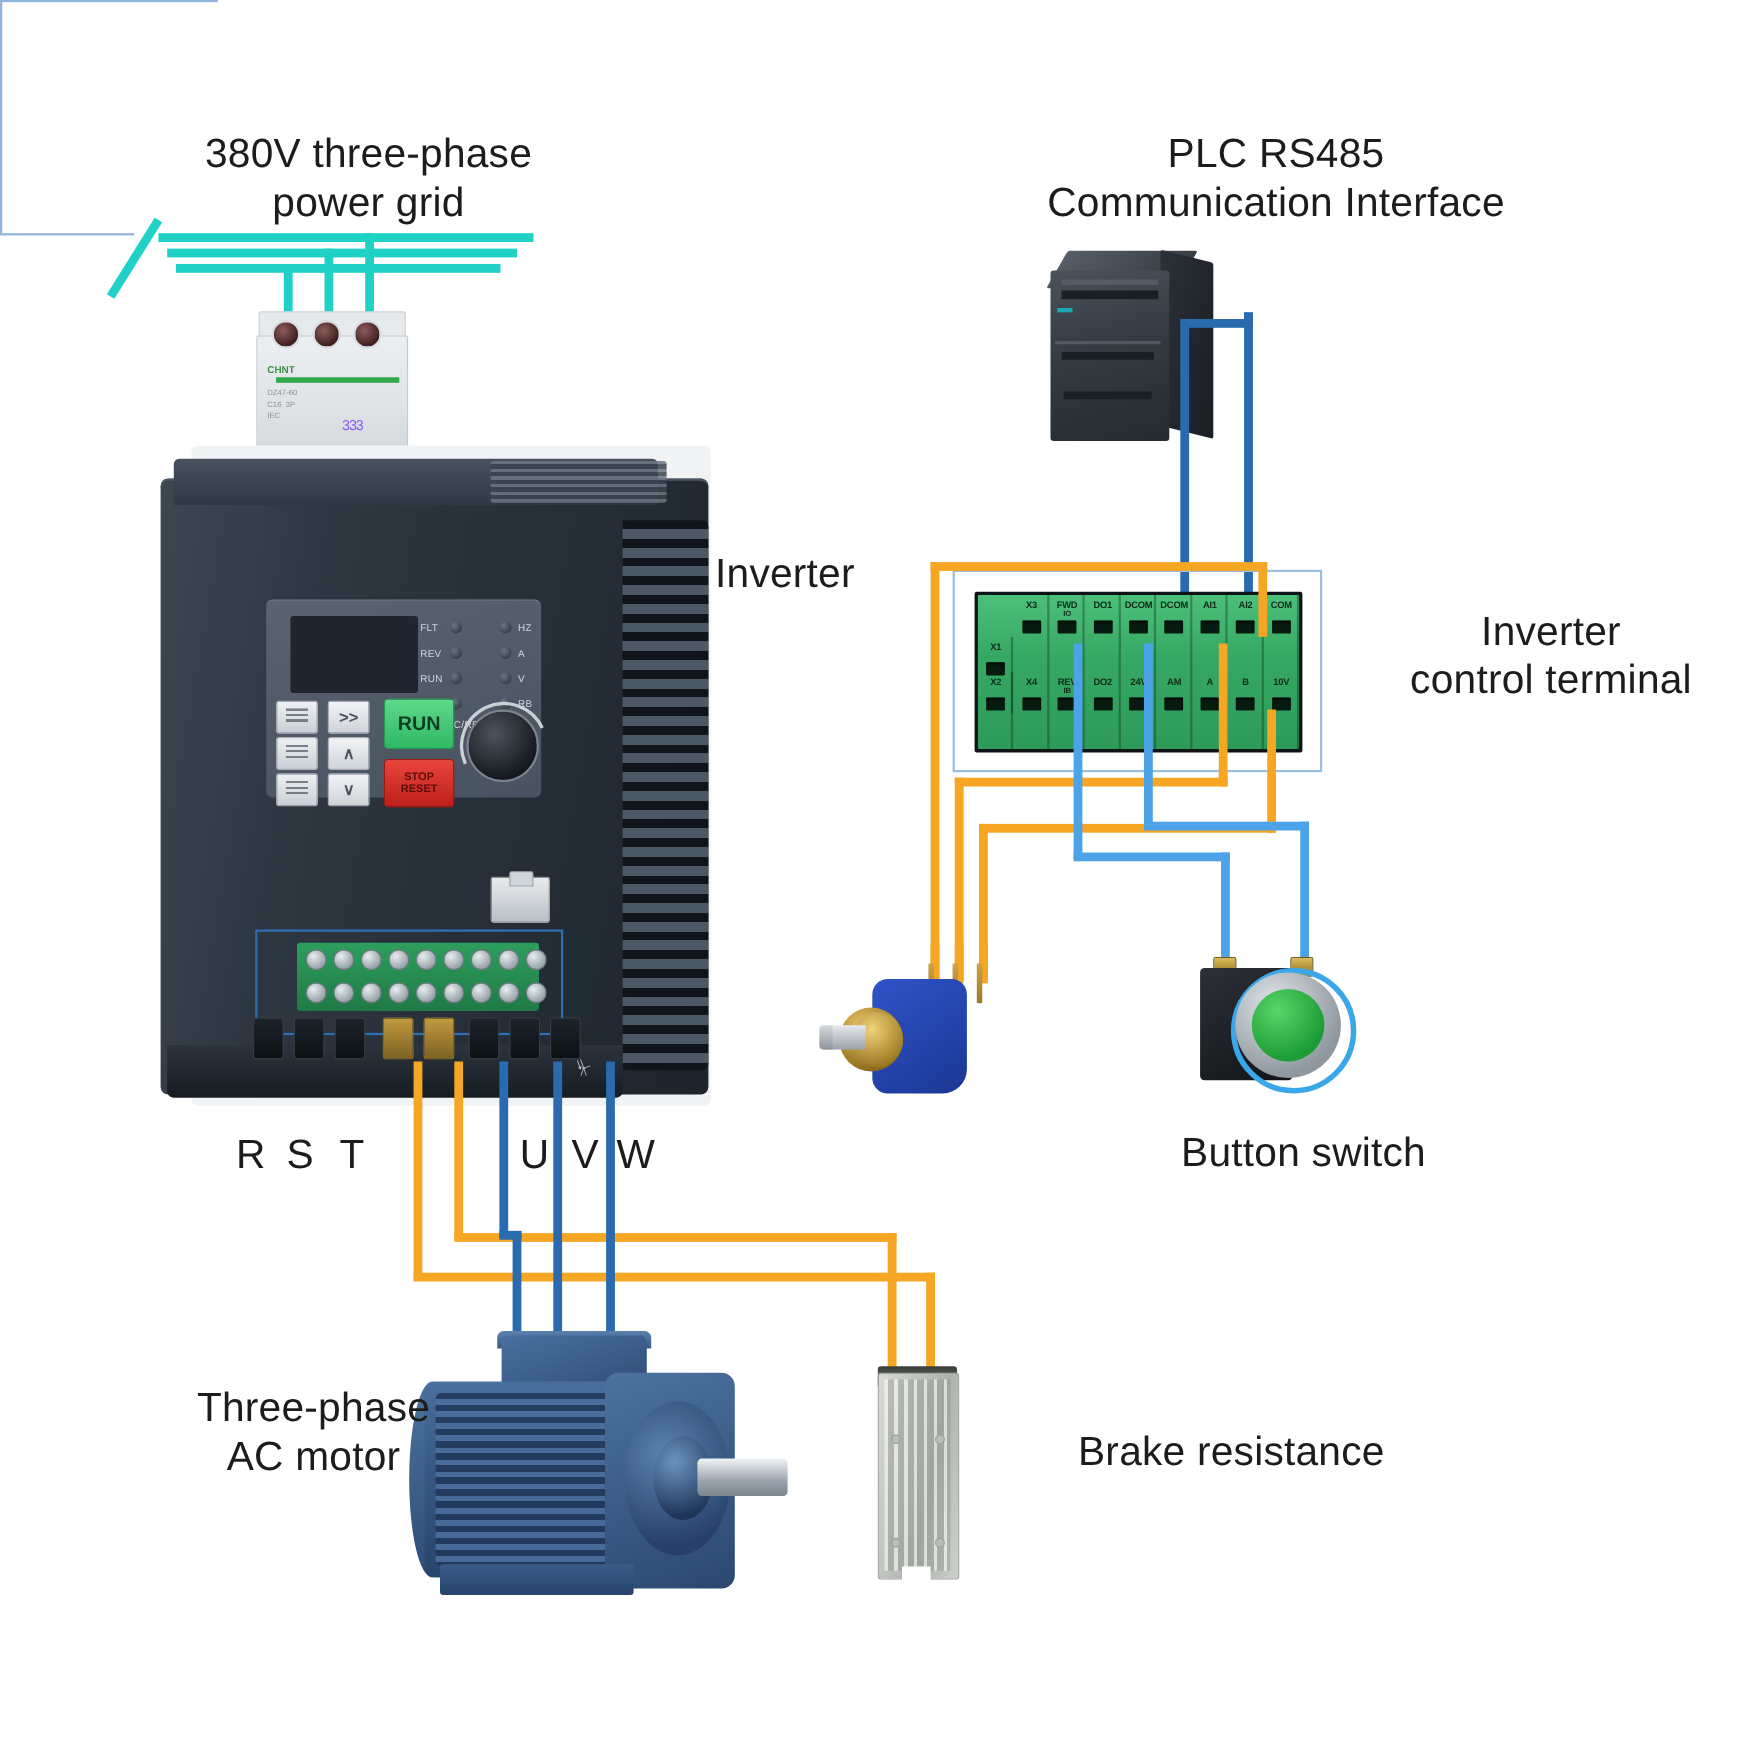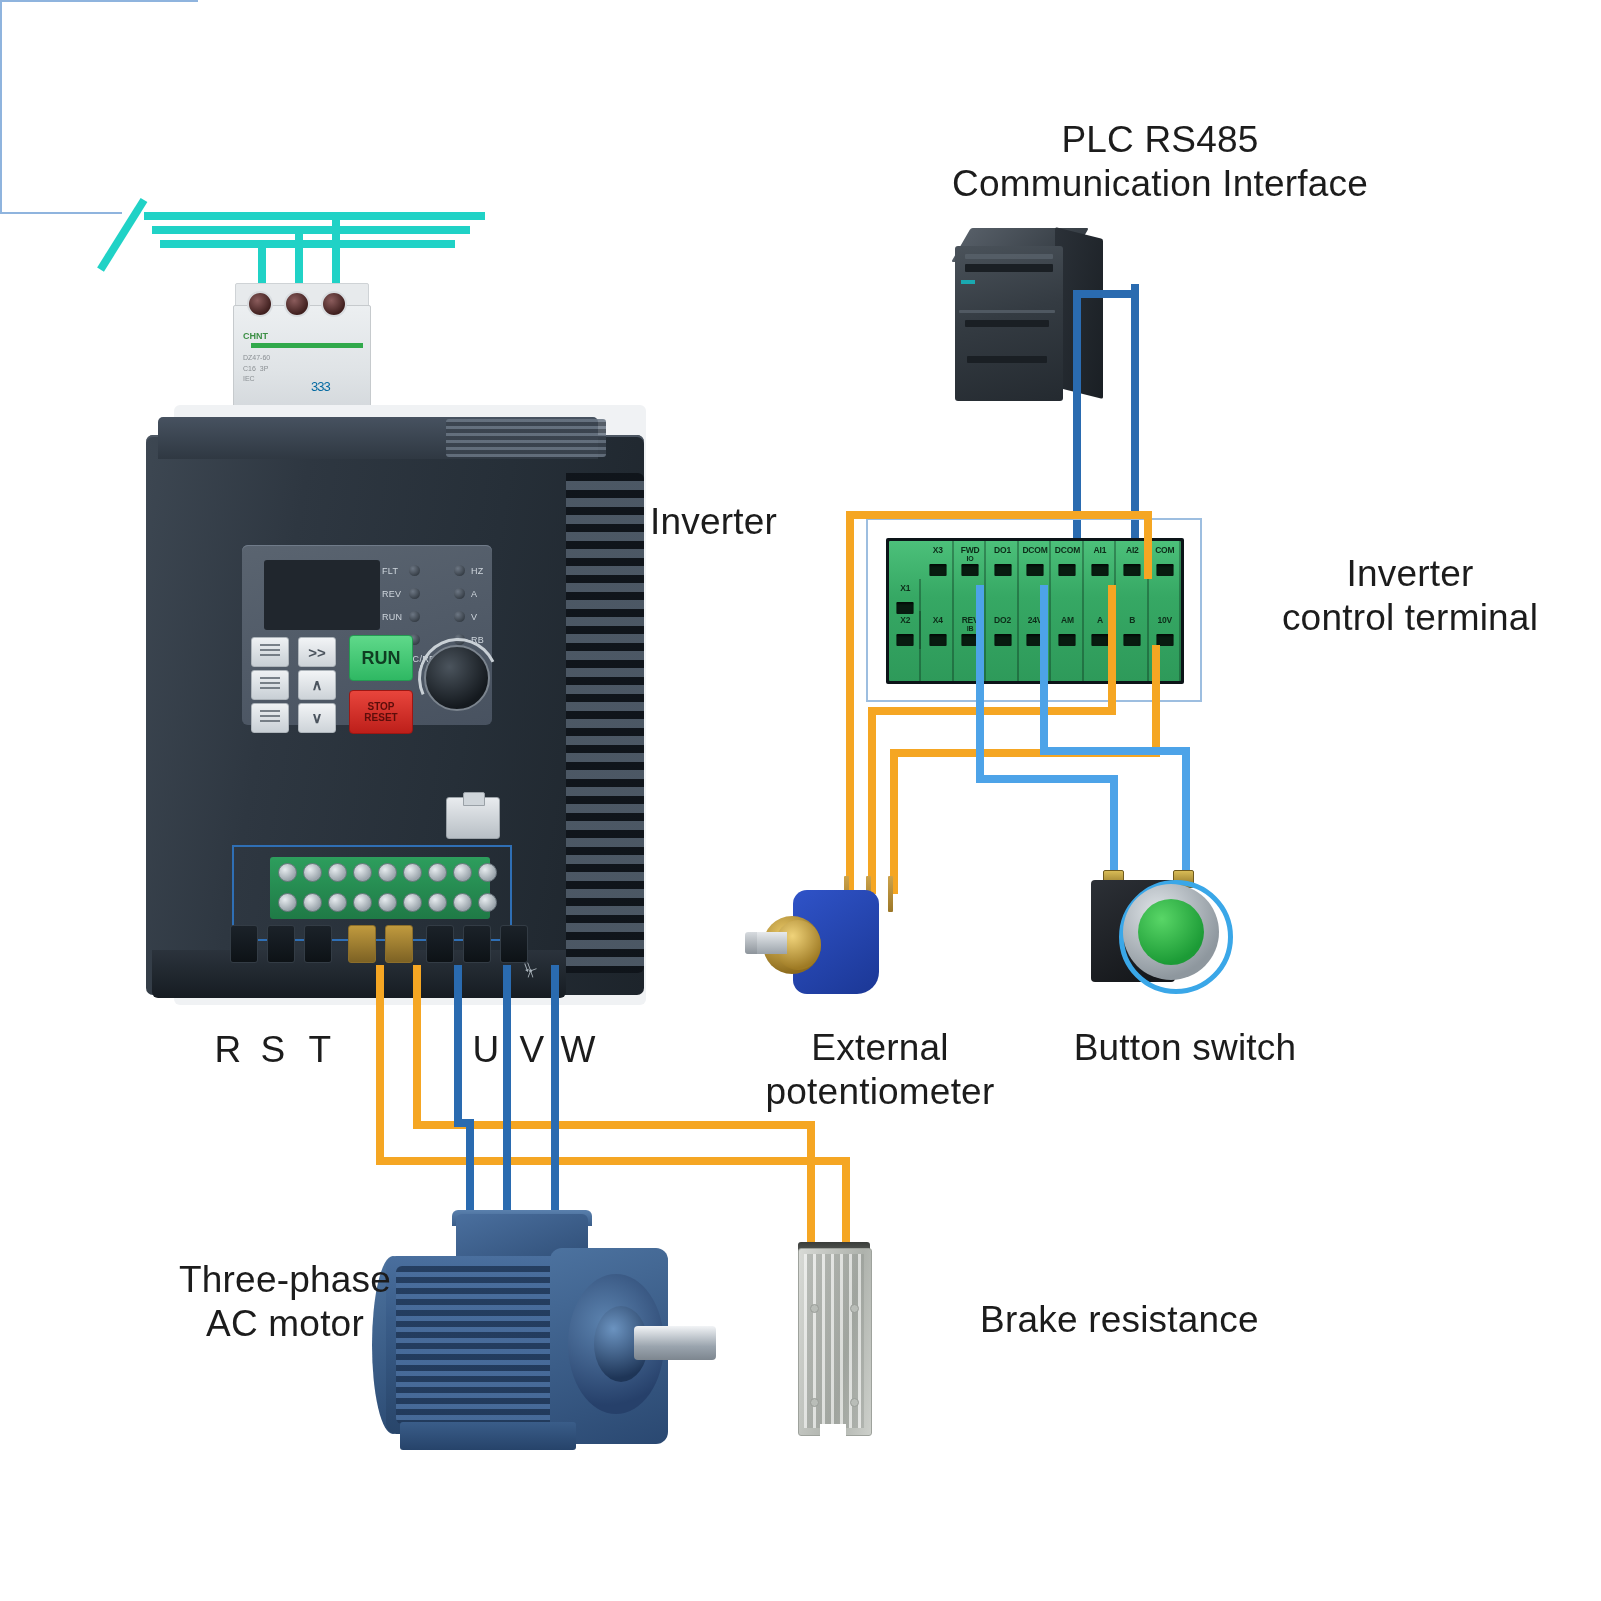--- a/index.html
+++ b/index.html
@@ -19,21 +19,21 @@
   .callout-h{height:2px;background:#8fb4de;}
   .callout-v{width:2px;background:#8fb4de;}
 
   
   #mcb{position:absolute;left:233px;top:283px;width:136px;height:175px;}
   #mcb .body{position:absolute;left:0;top:22px;width:136px;height:120px;background:linear-gradient(180deg,#eceff1 0%,#dfe3e6 55%,#cfd4d8 100%);border:1px solid #c6cacd;border-radius:2px;}
   #mcb .topcap{position:absolute;left:2px;top:0;width:132px;height:40px;background:#e7eaec;border:1px solid #cfd3d6;border-radius:2px;}
   #mcb .greenbar{position:absolute;left:18px;top:60px;width:112px;height:5px;background:#31a94b;}
   #mcb .brand{position:absolute;left:10px;top:48px;font-size:9px;color:#3c8f45;font-weight:bold;}
   #mcb .spec{position:absolute;left:10px;top:70px;font-size:7px;color:#8a8f93;line-height:1.5;}
-  #mcb .sym{position:absolute;left:78px;top:96px;font-size:13px;color:#0369a1;letter-spacing:-1px;}
+  #mcb .sym{position:absolute;left:78px;top:96px;font-size:13px;color:#8b5cf6;letter-spacing:-1px;}
   #mcb .lever{position:absolute;left:2px;top:133px;width:132px;height:26px;background:linear-gradient(180deg,#7ddc8a 0%,#3fbd55 55%,#2f9e45 100%);border-radius:3px;}
   #mcb .gap{position:absolute;top:133px;width:10px;height:26px;background:#d6dade;}
   #mcb .term{position:absolute;width:22px;height:22px;border-radius:50%;background:radial-gradient(circle at 38% 34%,#8b5c5c,#40201f 70%);border:2px solid #d9dde0;}
 
   
   #vfd{position:absolute;left:146px;top:405px;width:500px;height:620px;}
   #vfd .shellback{position:absolute;left:28px;top:0;width:472px;height:600px;background:#f0f2f4;border-radius:6px;}
   #vfd .chassis{position:absolute;left:0;top:30px;width:498px;height:560px;background:linear-gradient(100deg,#3d4752 0%,#2e3741 28%,#262f38 62%,#1d242b 100%);border-radius:7px;box-shadow:inset 0 2px 0 #4d5763;}
   #vfd .toprail{position:absolute;left:12px;top:12px;width:440px;height:42px;background:linear-gradient(180deg,#475260,#2f3842);border-radius:5px 5px 0 0;}
   #vfd .topribs{position:absolute;left:300px;top:14px;width:160px;height:38px;background:repeating-linear-gradient(180deg,#6a7684 0 3px,#3a434e 3px 7px);border-radius:3px;opacity:.85;}
@@ -442,27 +442,27 @@
     <div class="captop"></div>
     <div class="shell"></div>
     <div class="ribs"></div>
     <div class="scr" style="left:12px;top:66px;"></div>
     <div class="scr" style="left:52px;top:66px;"></div>
     <div class="scr" style="left:12px;top:160px;"></div>
     <div class="scr" style="left:52px;top:160px;"></div>
     <div class="notch"></div>
   </div>
 
+  <div class="lbl" style="left:160px;top:118px;width:350px;">380V three-phase
+power grid</div>
   <div class="lbl" style="left:900px;top:118px;width:520px;">PLC RS485
 Communication Interface</div>
   <div class="lbl" style="left:650px;top:500px;width:220px;text-align:left;">Inverter</div>
   <div class="lbl" style="left:1240px;top:552px;width:340px;">Inverter
 control terminal</div>
-  <div class="lbl" style="left:715px;top:1026px;width:330px;">External
-potentiometer</div>
   <div class="lbl" style="left:1030px;top:1026px;width:310px;">Button switch</div>
   <div class="lbl" style="left:980px;top:1298px;width:340px;text-align:left;">Brake resistance</div>
   <div class="lbl" style="left:130px;top:1258px;width:310px;">Three-phase
 AC motor</div>
 
   <div class="lbl" style="left:208px;top:1028px;width:40px;">R</div>
   <div class="lbl" style="left:253px;top:1028px;width:40px;">S</div>
   <div class="lbl" style="left:300px;top:1028px;width:40px;">T</div>
   <div class="lbl" style="left:466px;top:1028px;width:40px;">U</div>
   <div class="lbl" style="left:512px;top:1028px;width:40px;">V</div>

